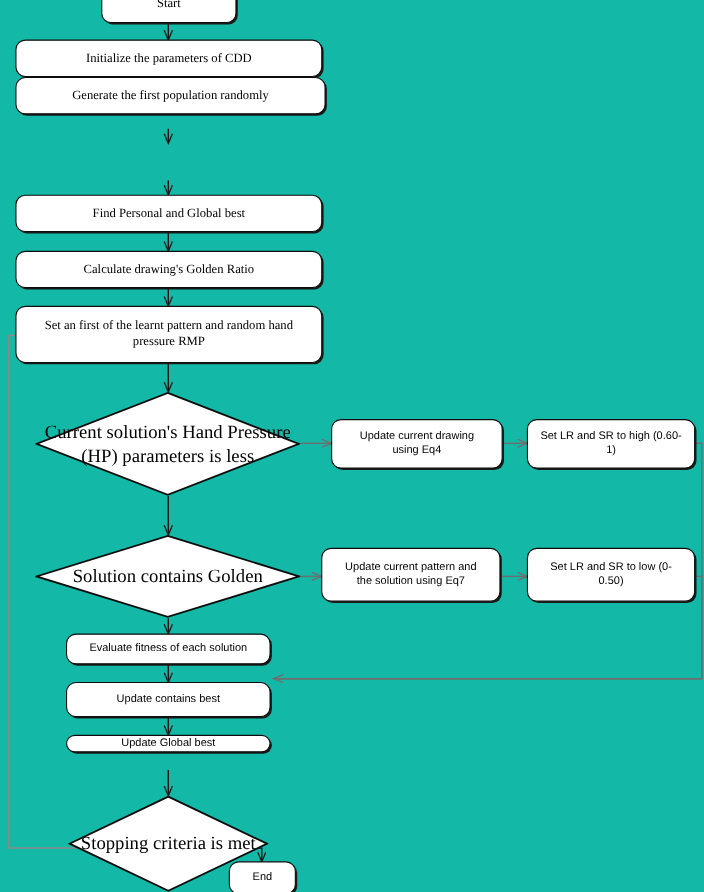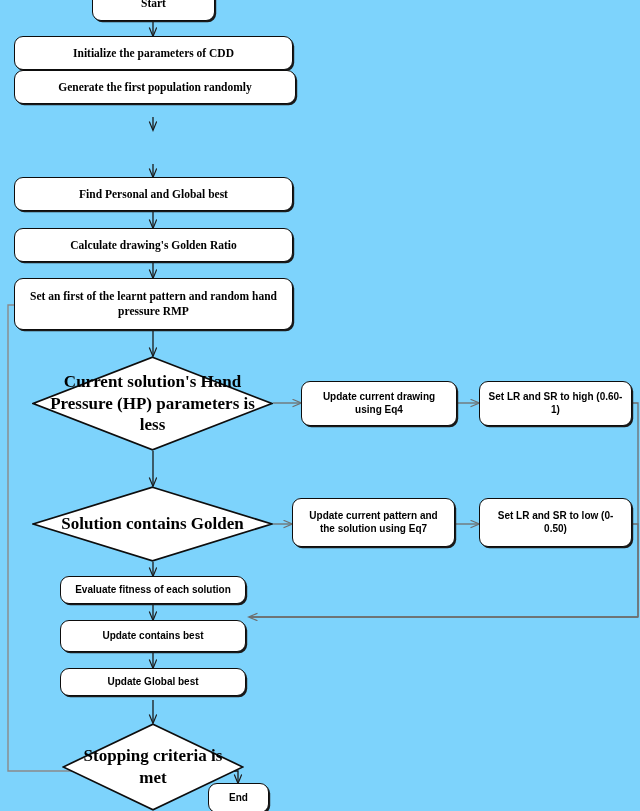--- a/index.html
+++ b/index.html
@@ -8,23 +8,22 @@
     padding: 0;
     background: #ffffff;
   }
   body {
     font-family: "Liberation Serif", serif;
   }
   #canvas {
     position: relative;
     width: 640px;
     height: 811px;
-    background: #7dd3fc;
+    background: #14b8a6;
     overflow: hidden;
-    font-weight: bold;
   }
   #wires {
     position: absolute;
     left: 0;
     top: 0;
     width: 640px;
     height: 811px;
     pointer-events: none;
   }
   .node {
@@ -183,21 +182,21 @@
   </div>
 
   <div class="node proc sans-node" style="left:60px; top:576px; width:186px; height:28px;">
     <span class="label">Evaluate fitness of each solution</span>
   </div>
 
   <div class="node proc sans-node" style="left:60px; top:620px; width:186px; height:32px;">
     <span class="label">Update contains best</span>
   </div>
 
-  <div class="node proc sans-node" style="left:60px; top:668px; width:186px; height:28px;">
+  <div class="node proc sans-node" style="left:60px; top:668px; width:186px; height:16px;">
     <span class="label">Update Global best</span>
   </div>
 
   <div class="node diamond" style="left:62px; top:723px; width:182px; height:88px;">
     <svg viewBox="0 0 182 88" preserveAspectRatio="none">
       <polygon points="91,1.2 180.8,44 91,86.8 1.2,44" fill="#ffffff" stroke="#0d0d0d" stroke-width="1.7" vector-effect="non-scaling-stroke"></polygon>
     </svg>
     <span class="dtext">Stopping
 criteria is met</span>
   </div>

